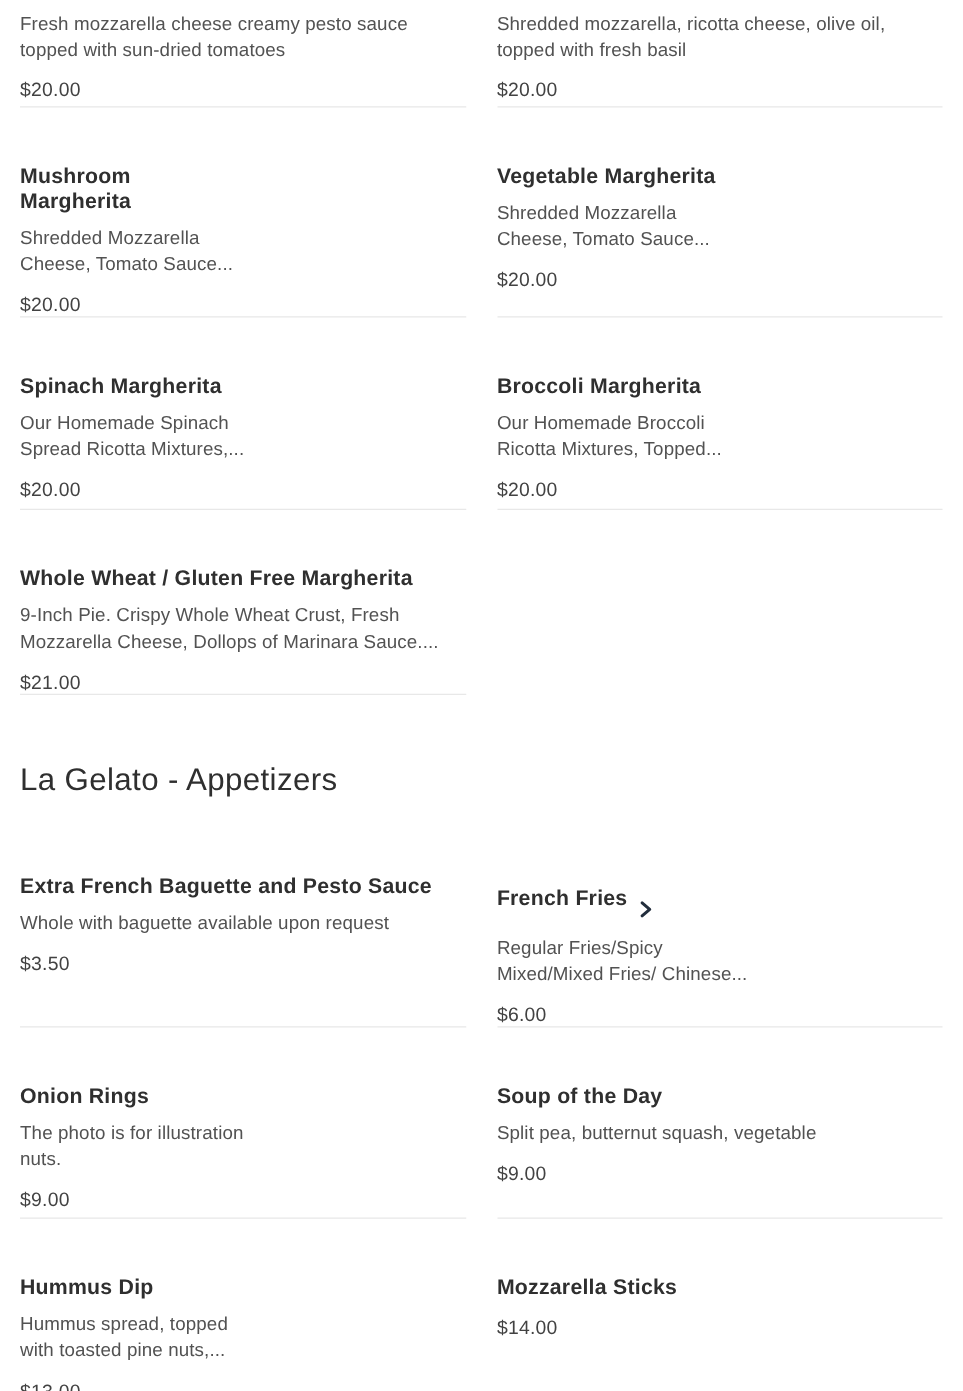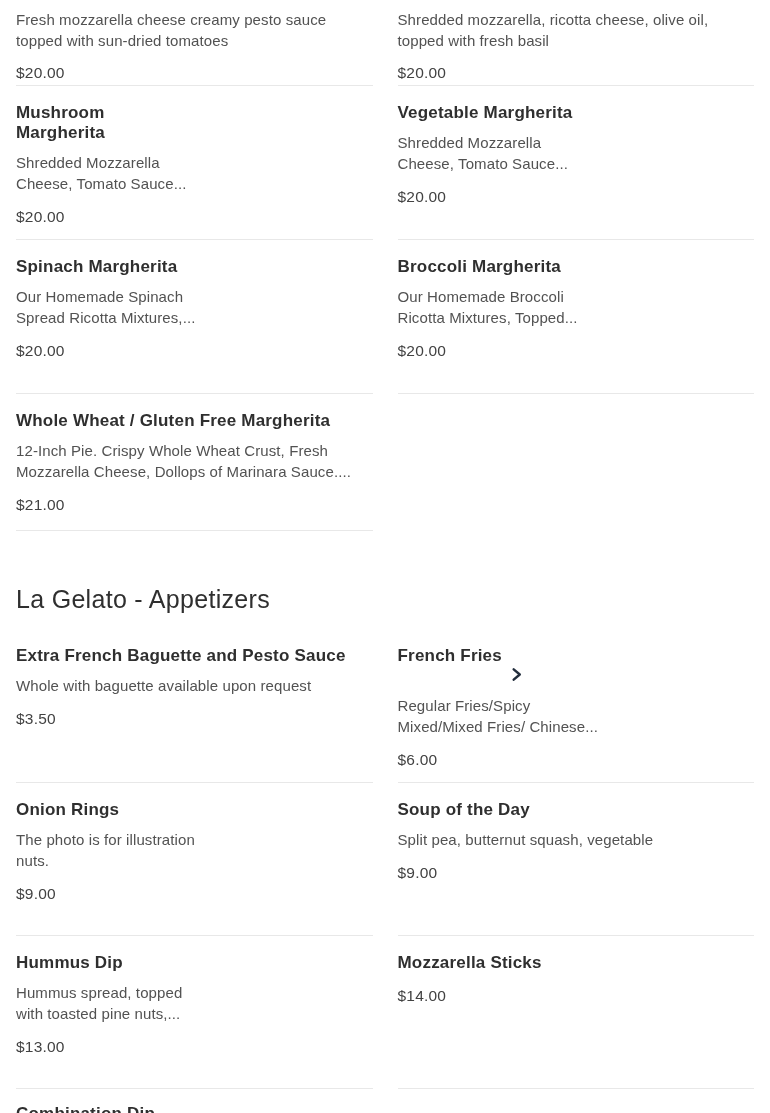--- a/index.html
+++ b/index.html
@@ -29,21 +29,22 @@
   .row-g .cell{min-height:153px;}
   .row-h .cell{padding-top:15px;min-height:24px;border-bottom:none;}
   .item-title{
     font-size:17px;
     line-height:20px;
     font-weight:700;
     color:var(--title-color);
     letter-spacing:0.2px;
     white-space:pre-line;
     display:flex;
-    align-items:flex-start;
+    align-items:center;
+    margin-top:28px;
   }
   .item-title .t{white-space:pre-line;}
   .item-desc{
     margin-top:9px;
     font-size:15px;
     line-height:21px;
     color:var(--desc-color);
     white-space:pre-line;
     letter-spacing:0.1px;
   }
@@ -116,21 +117,21 @@
       <div class="item-title"><span class="t">Broccoli Margherita</span></div>
       <div class="item-desc">Our Homemade Broccoli
 Ricotta Mixtures, Topped...</div>
       <div class="item-price">$20.00</div>
     </div>
   </div>
 
   <div class="row row-d">
     <div class="cell">
       <div class="item-title"><span class="t">Whole Wheat / Gluten Free Margherita</span></div>
-      <div class="item-desc">12-Inch Pie. Crispy Whole Wheat Crust, Fresh
+      <div class="item-desc">9-Inch Pie. Crispy Whole Wheat Crust, Fresh
 Mozzarella Cheese, Dollops of Marinara Sauce....</div>
       <div class="item-price">$21.00</div>
     </div>
     <div class="cell no-border"></div>
   </div>
 
   <h2 class="section-heading">La Gelato - Appetizers</h2>
 
   <div class="row row-e">
     <div class="cell">

